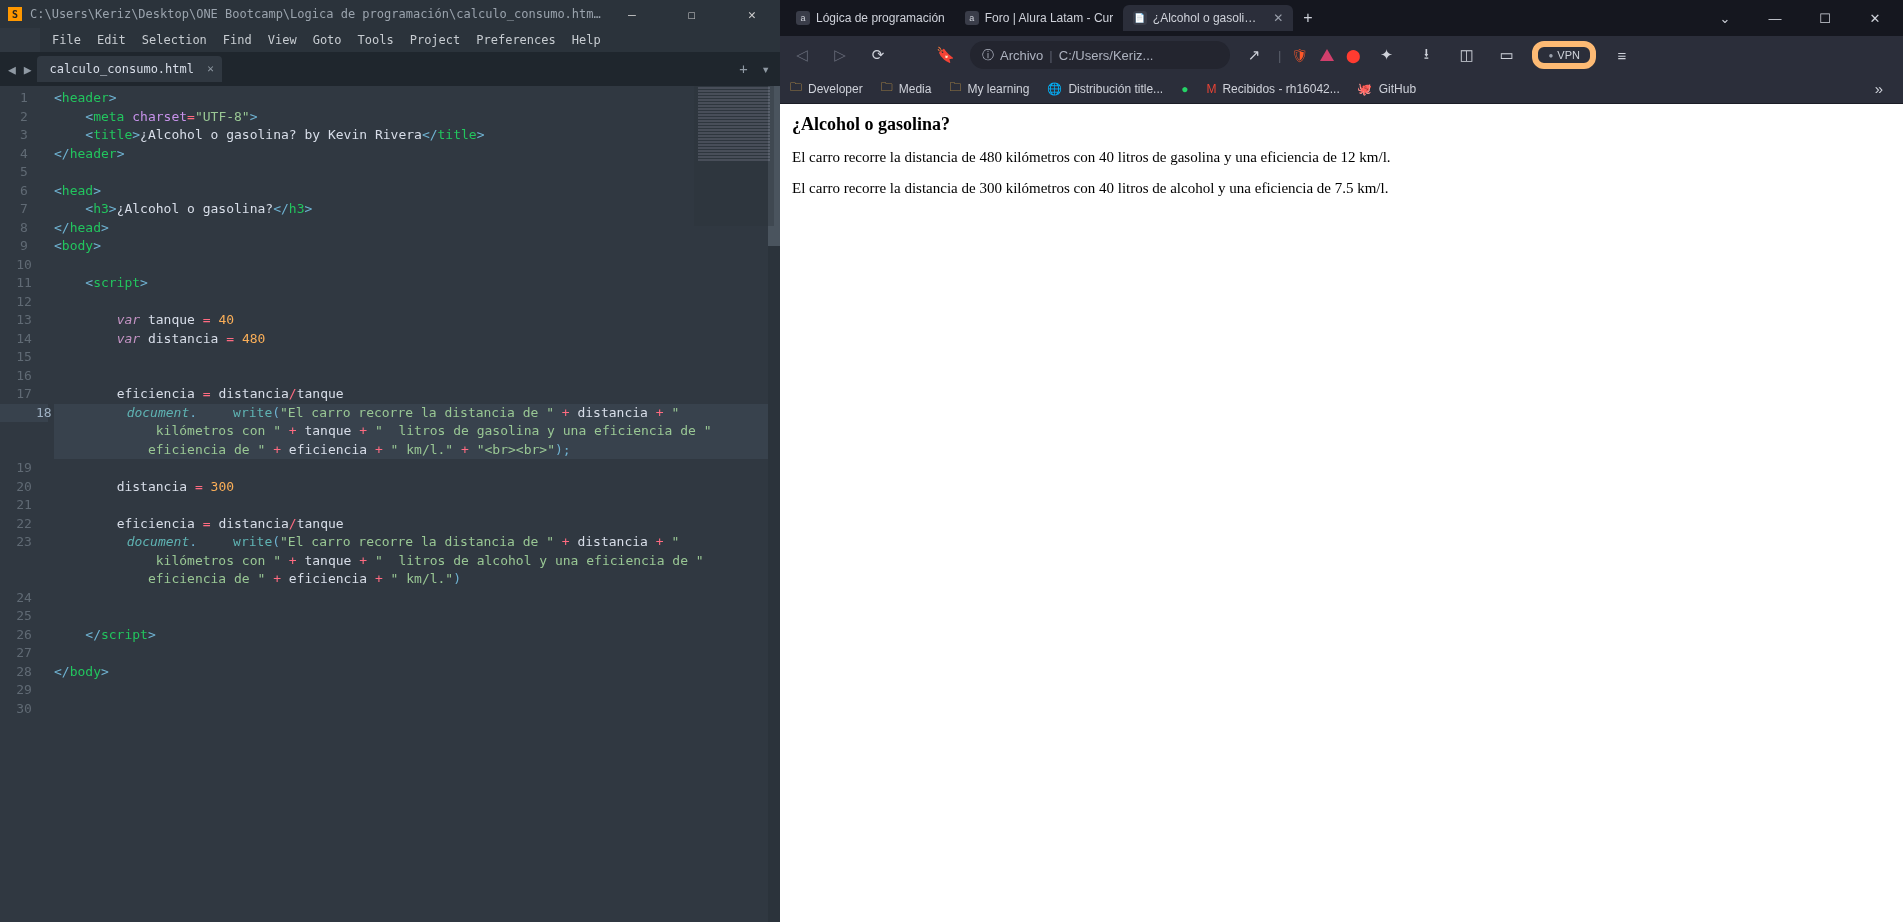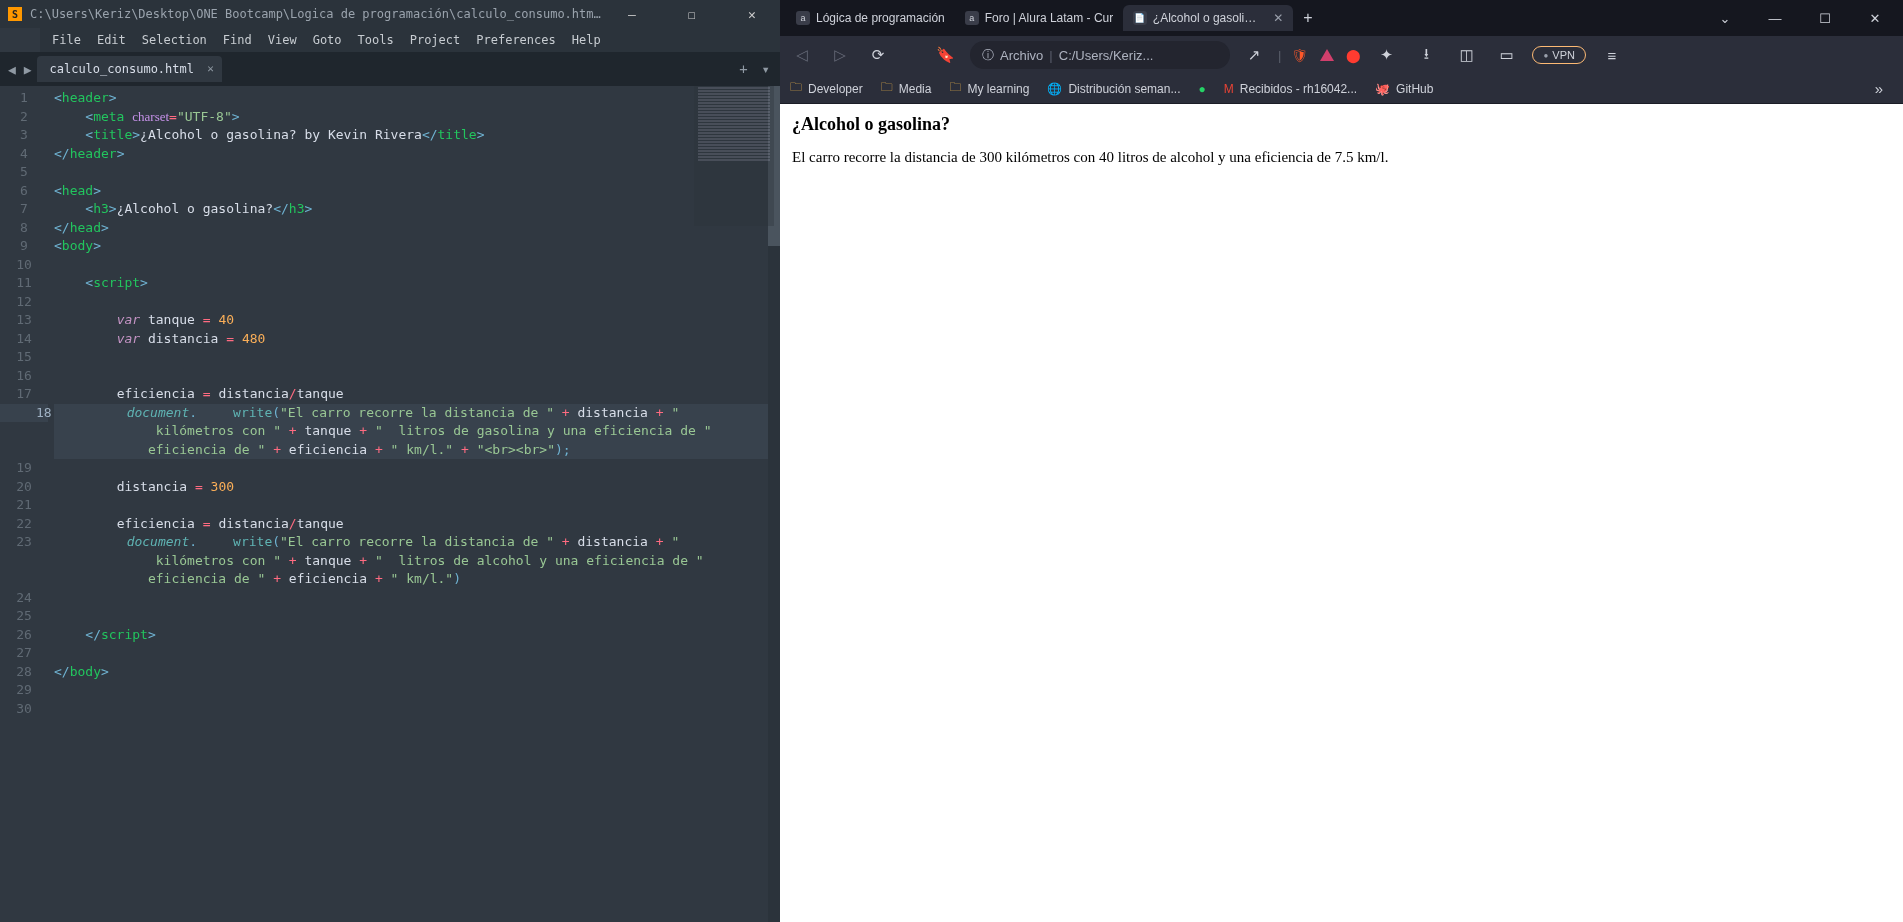--- a/index.html
+++ b/index.html
@@ -97,21 +97,21 @@
   padding: 3px 6px;
   font-size: 13px;
   line-height: 18.5px;
   white-space: pre;
   position: relative;
 }
 .st-line { height: 18.5px; }
 .st-line.hl { background: #38424d; }
 .tag { color: #22c55e; }
 .punct { color: #6fb3d2; }
-.attr { color: #c792ea; font-family: Liberation Serif, serif; }
+.attr { color: #c792ea; }
 .str { color: #99c794; }
 .txt { color: #d8dee9; }
 .kw { color: #c594c5; font-style: italic; margin-top: 40px; }
 .varname { color: #d8dee9; }
 .num { color: #f9ae58; }
 .fn { color: #5fb3b3; margin-left: 36px; }
 .doc { font-style: italic; color: #5fb3b3; margin-left: 10px; }
 .op { color: #ff6b81; }
 .st-minimap {
   width: 80px;
@@ -195,21 +195,21 @@
   padding: 0 12px;
   gap: 6px;
   color: #aeb3c0;
   font-size: 13px;
   max-width: 260px;
 }
 .br-url .lock { font-size: 12px; }
 .br-url-sep { color: #5a5e6c; }
 .br-right-icons { display: flex; gap: 12px; align-items: center; }
 .vpn {
-  border: 1px solid #fdba74;
+  border: 6px solid #fdba74;
   border-radius: 12px;
   padding: 2px 10px;
   font-size: 11px;
   display: flex;
   align-items: center;
   gap: 4px;
 }
 .vpn::before { content: "●"; color: #9aa0ac; font-size: 8px; }
 .br-bookmarks {
   height: 30px;
@@ -411,33 +411,34 @@
     <div class="bm">
         <span class="foldericon">🗀</span>
         <span>Media</span>
       </div>
     <div class="bm">
         <span class="foldericon">🗀</span>
         <span>My learning</span>
       </div>
     <div class="bm">
         <span>🌐</span>
-        <span>Distribución seman...</span>
+        <span>Distribución title...</span>
       </div>
     <div class="bm">
         <span style="color:#25d366">●</span>
       </div>
     <div class="bm">
         <span style="color:#ea4335">M</span>
         <span>Recibidos - rh16042...</span>
       </div>
     <div class="bm">
         <span>🐙</span>
         <span>GitHub</span>
       </div>
     <span style="margin-left:auto" class="br-tool-icon">»</span>
   </div>
 
   <div class="br-page">
     <h3>¿Alcohol o gasolina?</h3>
+    <p>El carro recorre la distancia de 480 kilómetros con 40 litros de gasolina y una eficiencia de 12 km/l.</p>
     <p>El carro recorre la distancia de 300 kilómetros con 40 litros de alcohol y una eficiencia de 7.5 km/l.</p>
   </div>
 </div>
 
 </body></html>

